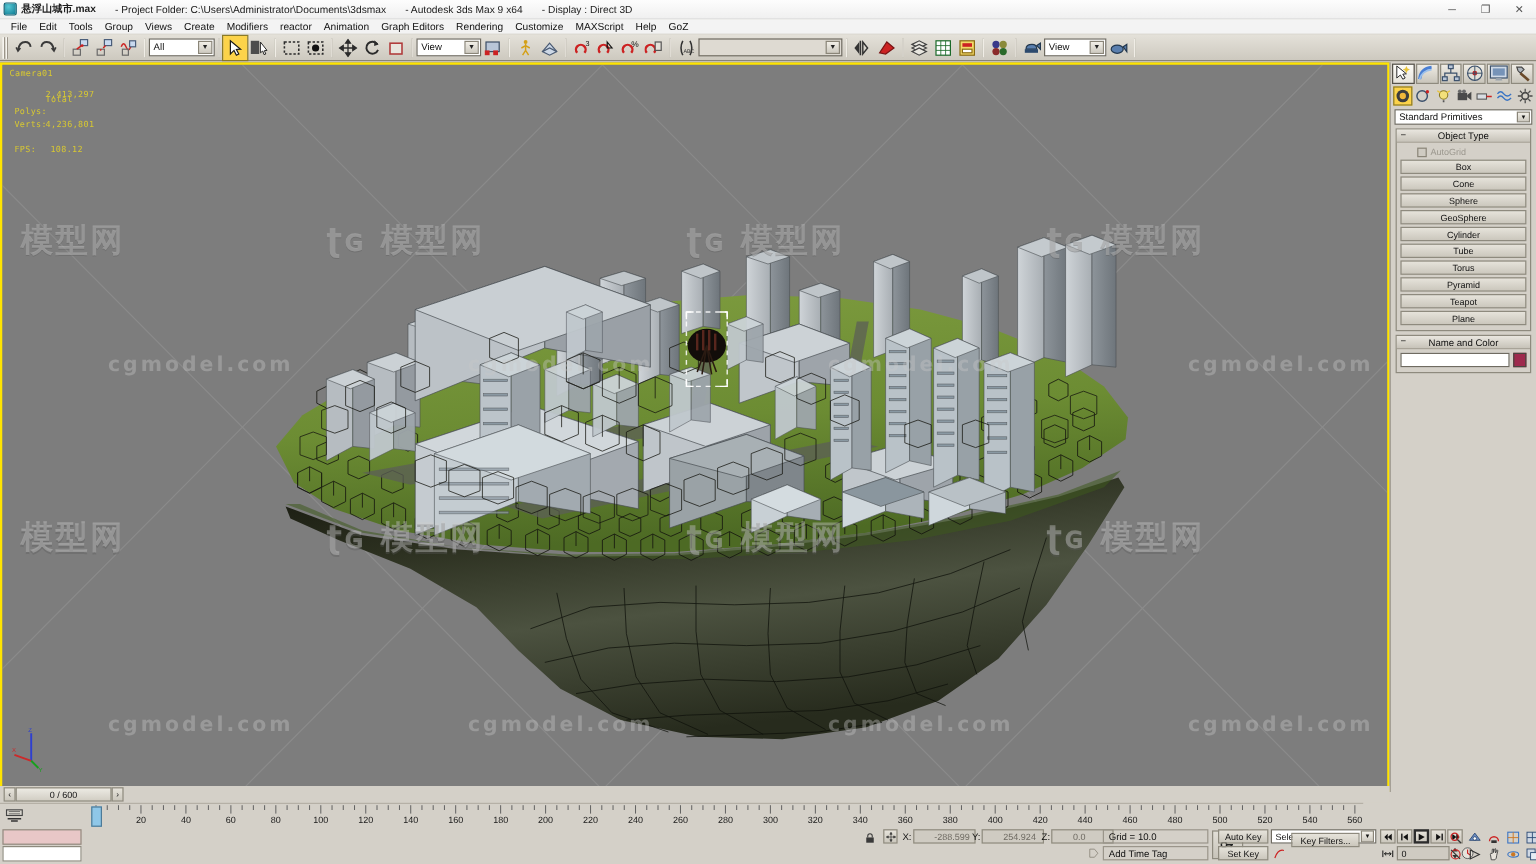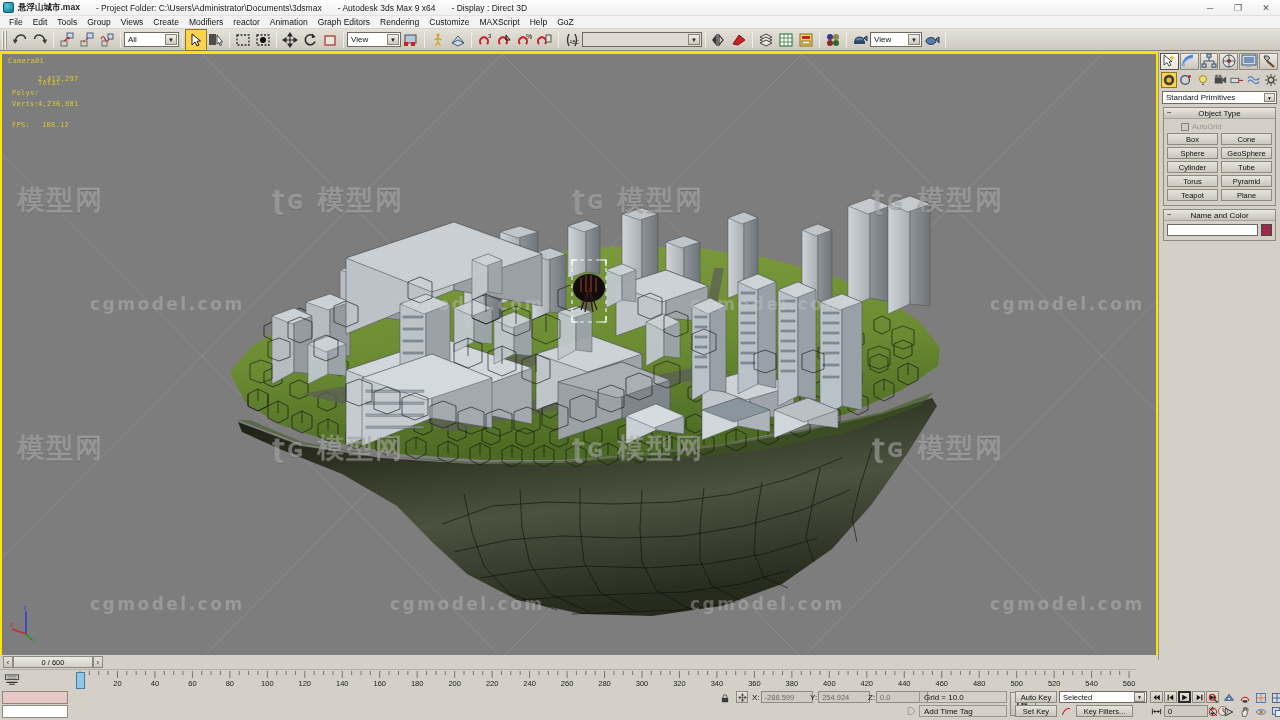--- a/index.html
+++ b/index.html
@@ -92,21 +92,21 @@
   .rollout { margin:3px 4px 0 4px; border:1px solid #8e8a7e;
     background:#d4d0c8; }
   .rollout-hdr { height:11px; display:flex; align-items:center; justify-content:center;
     background:linear-gradient(#e9e6df,#c7c3b9); border-bottom:1px solid #a8a398;
     font-size:8px; color:#111; position:relative; }
   .rollout-hdr .minus { position:absolute; left:3px; top:0px; font-size:8px; }
   .rollout-body { padding:3px 3px 4px 3px; }
   .chk-row { display:flex; align-items:center; gap:3px; margin:0 0 2px 14px; }
   .chkbox { width:8px; height:8px; border:1px solid #8a8578; background:#cfcbc2; }
   .chk-lbl { font-size:7.5px; color:#9b978e; }
-  .btn-grid { display:grid; grid-template-columns:1fr 1fr; gap:2px 3px; }
+  .btn-grid { display:grid; grid-template-columns:1fr; gap:2px 3px; }
   .objbtn { height:12px; border:1px solid #8e8a7e;
     background:linear-gradient(#e6e3db,#cbc7bd); font-size:7.5px; color:#111;
     display:flex; align-items:center; justify-content:center; }
   .nc-row { display:flex; align-items:center; gap:3px; }
   .nc-field { flex:1; height:12px; border:1px solid #6f6b61; background:#fff; }
   .nc-swatch { width:11px; height:12px; border:1px solid #4a4640; }
 
   
   #timeslider { position:absolute; left:0; top:655px; width:1158px; height:14px;
     background:#d4d0c8; display:flex; align-items:center; }
@@ -141,21 +141,21 @@
   #sb-txt2 { top:15px; }
   #sb-lock { position:absolute; left:718px; top:2px; width:13px; height:12px;
     display:flex; align-items:center; justify-content:center; }
   #sb-abs { position:absolute; left:736px; top:1px; width:12px; height:12px;
     border:1px solid #8e8a7e; background:linear-gradient(#e6e3db,#cbc7bd);
     display:flex; align-items:center; justify-content:center; }
   .coord { position:absolute; top:1px; height:12px; display:flex; align-items:center; }
   .coord .lbl { font-size:8px; color:#111; margin-right:1px; }
   .coord .fld { width:52px; height:12px; border:1px solid #8e8a7e;
     background:#cfcbc2; font-size:7.5px; color:#6e6a62; display:flex;
-    align-items:center; padding-left:3px; }
+    align-items:center; padding-left:17px; }
   #grid-box { position:absolute; left:919px; top:1px; width:88px; height:12px;
     border:1px solid #9a958a; font-size:8px; color:#111; display:flex;
     align-items:center; padding-left:4px; }
   #addtag-box { position:absolute; left:919px; top:15px; width:88px; height:12px;
     border:1px solid #9a958a; font-size:8px; color:#111; display:flex;
     align-items:center; padding-left:4px; }
   #tag-icon { position:absolute; left:905px; top:15px; width:12px; height:12px;
     display:flex; align-items:center; justify-content:center; }
   #key-toggle { position:absolute; left:1010px; top:2px; width:26px; height:24px;
     border:1px solid #8e8a7e; background:linear-gradient(#e2dfd7,#c7c3b9);
@@ -167,21 +167,21 @@
     border:1px solid #8e8a7e; background:linear-gradient(#e6e3db,#cbc7bd);
     font-size:7.5px; color:#111; display:flex; align-items:center; justify-content:center; }
   #filtersel { position:absolute; left:1059px; top:1px; width:88px; height:12px;
     border:1px solid #6f6b61; background:#fff; font-size:7.5px; color:#111;
     display:flex; align-items:center; padding-left:3px; position:absolute; }
   #filtersel .arr { position:absolute; right:1px; top:0px; width:11px; height:10px;
     background:linear-gradient(#f2efe8,#cdc9bf); border:1px solid #8a8578;
     display:flex; align-items:center; justify-content:center; font-size:5px; }
   #setkey-curve { position:absolute; left:1059px; top:15px; width:14px; height:12px;
     display:flex; align-items:center; justify-content:center; }
-  #keyfilters { position:absolute; left:1076px; top:15px; width:57px; height:12px;
+  #keyfilters { position:absolute; left:1076px; top:4px; width:57px; height:12px;
     border:1px solid #8e8a7e; background:linear-gradient(#e6e3db,#cbc7bd);
     font-size:7.5px; color:#111; display:flex; align-items:center; justify-content:center; }
   #transport { position:absolute; left:1150px; top:1px; height:12px; display:flex; gap:1px; }
   .tp { width:13px; height:12px; border:1px solid #8e8a7e;
     background:linear-gradient(#e6e3db,#cbc7bd); display:flex;
     align-items:center; justify-content:center; }
   .tp.on { border:2px solid #2c2c2c; }
   #spin-row { position:absolute; left:1150px; top:15px; height:12px; display:flex;
     align-items:center; gap:1px; }
   #cur-frame { width:44px; height:12px; border:1px solid #8e8a7e; background:#cfcbc2;

